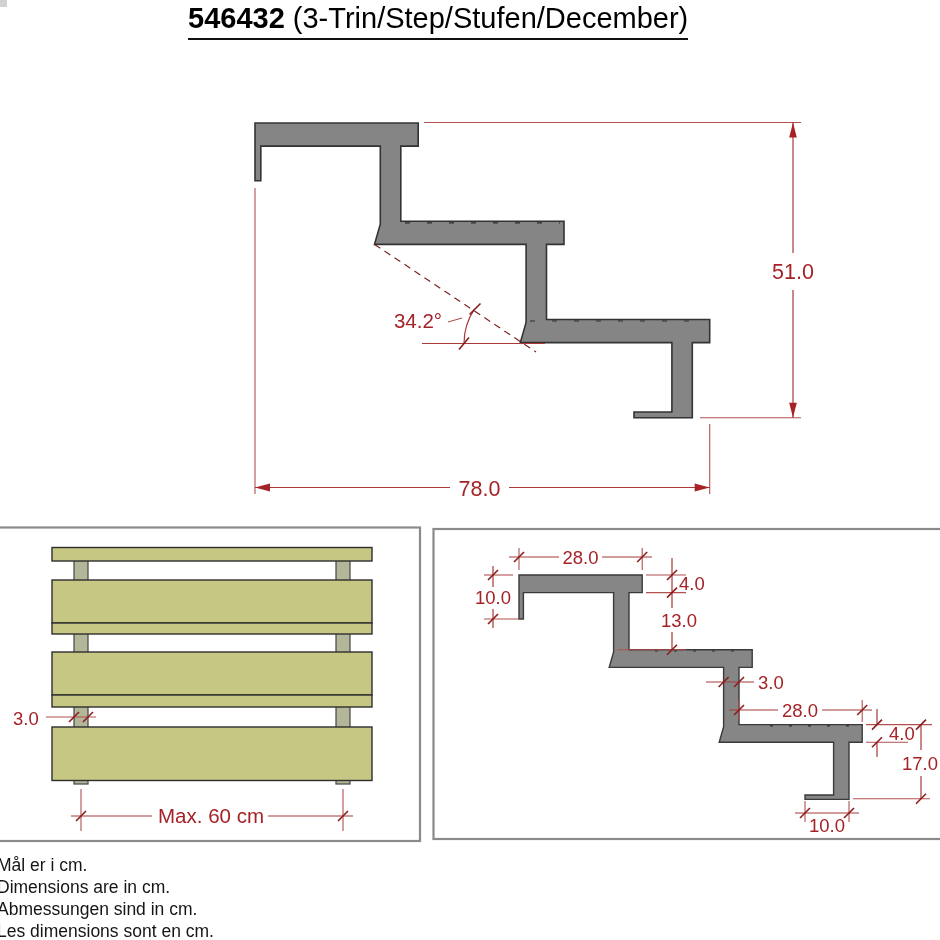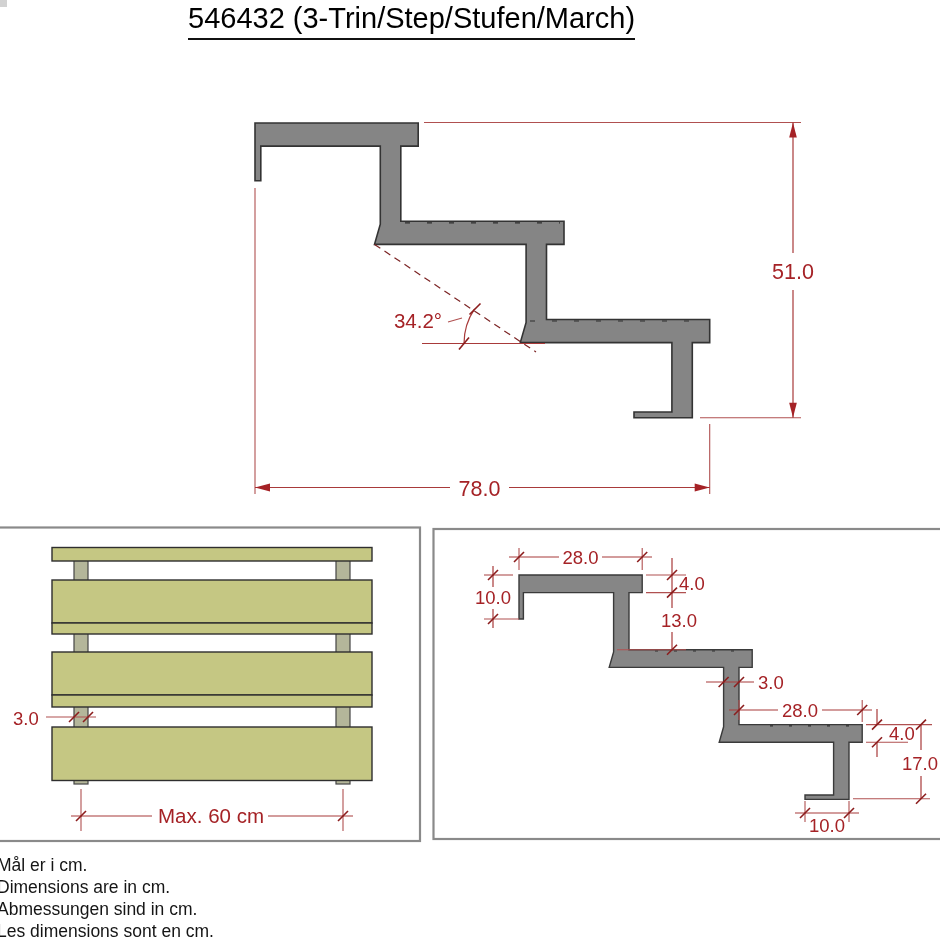--- a/index.html
+++ b/index.html
@@ -8,21 +8,21 @@
     background:#ffffff;font-family:"Liberation Sans",sans-serif;
   }
   
   #title{
     position:absolute;left:188px;top:2px;white-space:nowrap;
     font-size:29px;color:#000;
   }
   #title .underline-wrap{
     display:inline-block;border-bottom:2px solid #111;padding-bottom:3px;
   }
-  #title .num{font-weight:400;}
+  #title .num{font-weight:700;}
   #title .rest{font-weight:400;}
   
   #drawing{position:absolute;left:0;top:0;}
   
   #footer{
     position:absolute;left:-3px;top:854px;
     font-size:17.5px;line-height:22px;color:#151515;white-space:nowrap;
   }
   
   #corner-artifact{
@@ -44,21 +44,21 @@
 </style>
 </head>
 <body>
 
 <div id="page">
 
   <div id="corner-artifact"></div>
 
   <div id="title">
     <span class="underline-wrap">
-      <span class="num">546432</span><span class="rest"> (3-Trin/Step/Stufen/March)</span>
+      <span class="num">546432</span><span class="rest"> (3-Trin/Step/Stufen/December)</span>
     </span>
   </div>
 
   <svg id="drawing" width="940" height="940" viewBox="0 0 940 940">
 
     <g>
 
       <polygon class="steel" points="255,123 418.2,123 418.2,146.1 400.8,146.1 400.8,221.3 564,221.3 564,244.4 546.5,244.4 546.5,319.5 709.7,319.5 709.7,342.6 692.3,342.6 692.3,417.8 634,417.8 634,412 671.9,412 671.9,342.6 520.3,342.6 526.1,322.4 526.1,244.4 374.5,244.4 380.3,224.2 380.3,146.1 260.8,146.1 260.8,180.8 255,180.8"></polygon>
 
       <path class="edge-dash" d="M405,222.8 H560" stroke-dasharray="5 17"></path>

